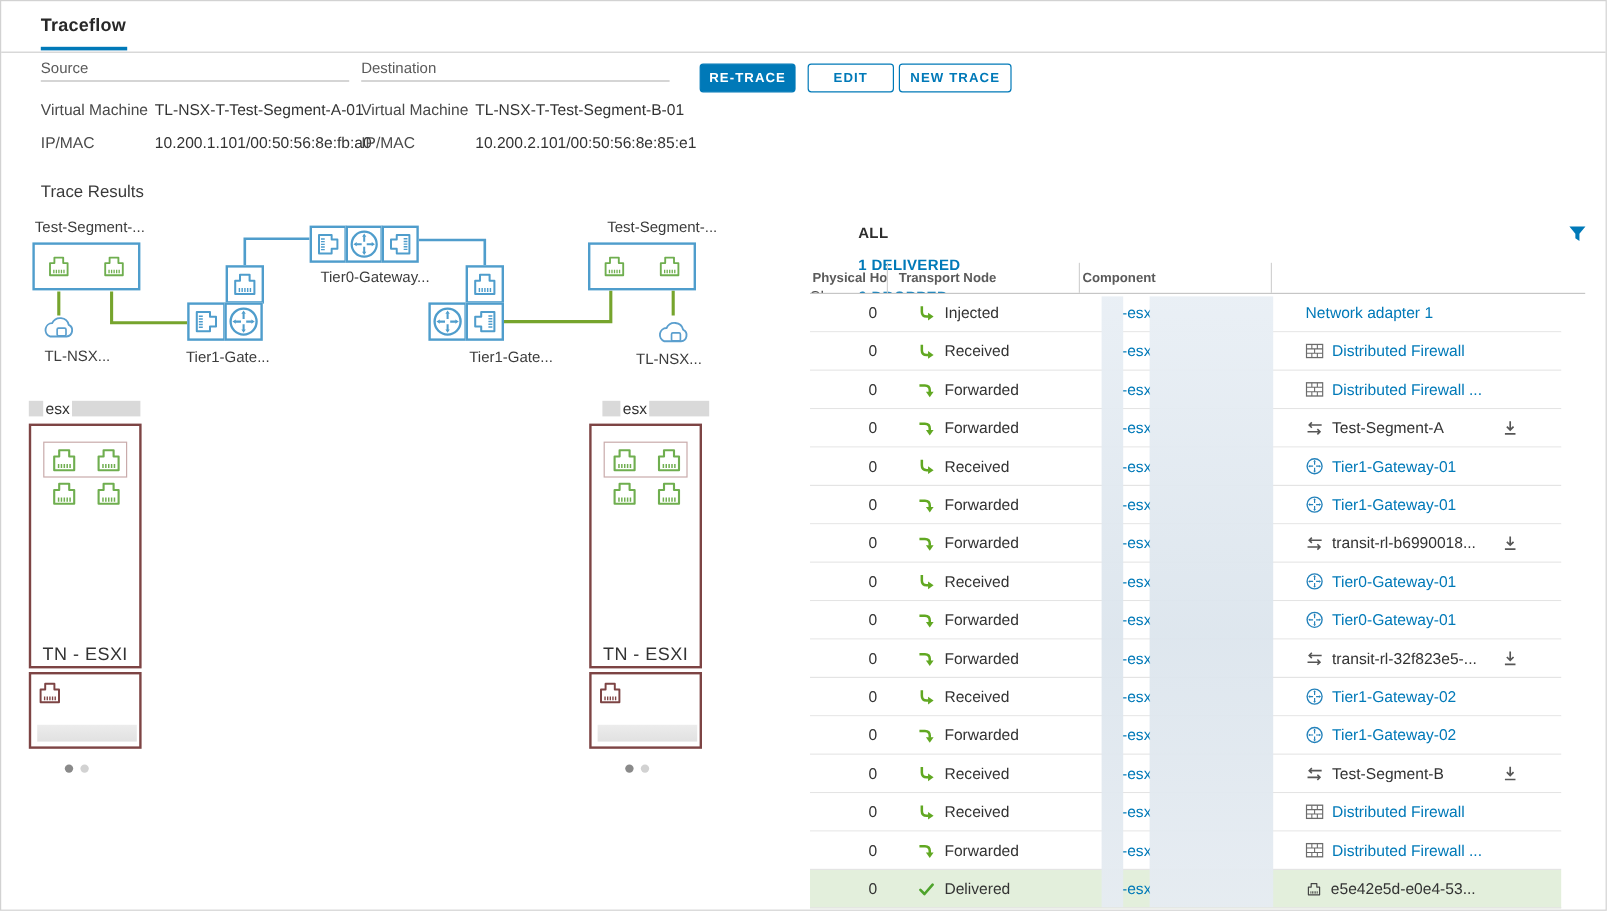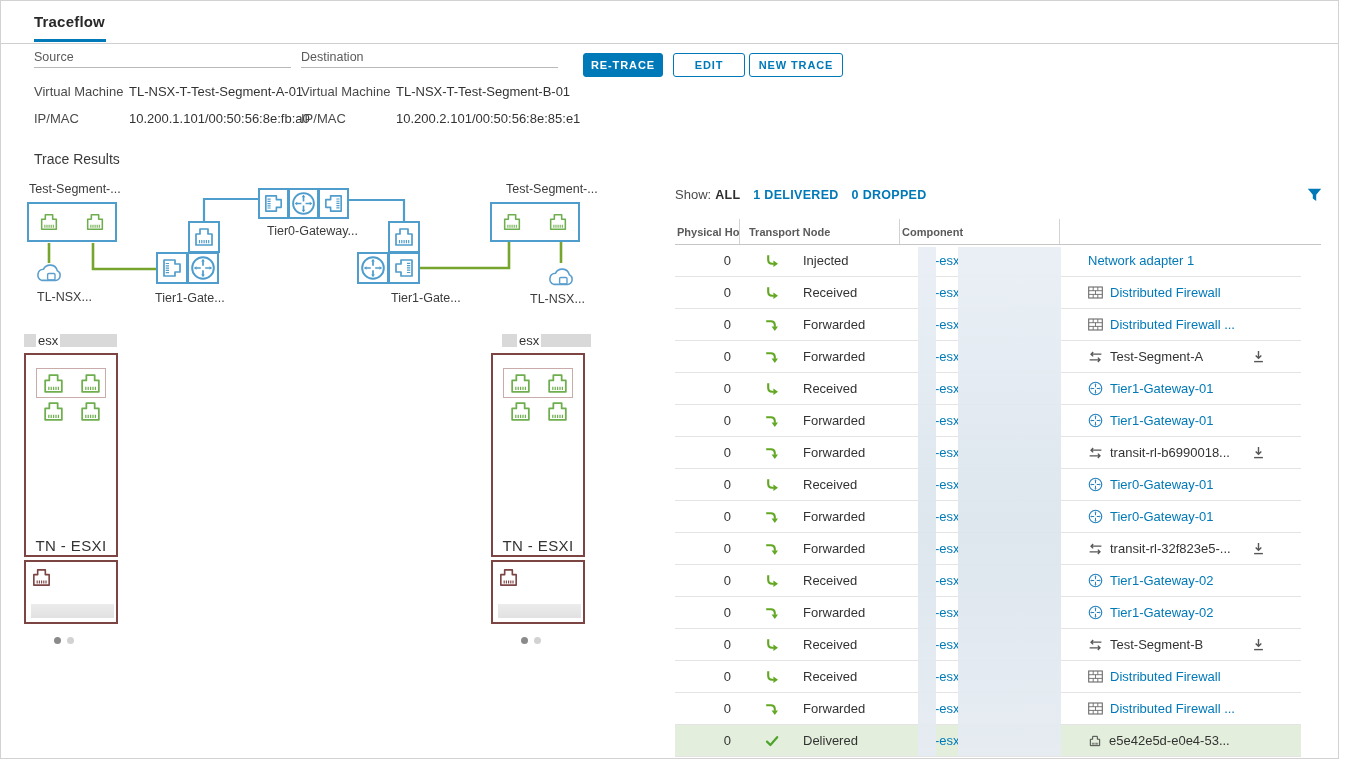--- a/index.html
+++ b/index.html
@@ -57,21 +57,21 @@
            border-bottom:1px solid #c6c6c6; }
   .th { font-size:11px; font-weight:700; color:#5a5a5a; white-space:nowrap; overflow:hidden;
         display:flex; align-items:center; }
   .th + .th { border-left:1px solid #d2d2d2; }
 
   .tbody { position:absolute; left:674px; top:244px; z-index:1; }
   .trow { width:626px; height:32px; display:flex; align-items:center; border-bottom:1px solid #e4e4e4;
           background:#fff; cursor:default; }
   .trow.delivered { background:#e3efdc; }
   .c-hop { width:64px; text-align:right; padding-right:8px; font-size:13px; color:#333; }
-  .c-obs { width:179px; display:flex; align-items:center; padding-left:26px; gap:24px; font-size:13px; color:#333; }
+  .c-obs { width:179px; display:flex; align-items:center; padding-left:26px; gap:8px; font-size:13px; color:#333; }
   .c-node { width:160px; padding-left:17px; font-size:13px; color:#0079b8; white-space:nowrap; overflow:hidden; }
   .c-comp { width:160px; display:flex; align-items:center; padding-left:10px; gap:7px; font-size:13px;
             white-space:nowrap; overflow:hidden; }
   .c-comp .lnk { color:#0079b8; cursor:pointer; }
   .c-comp .pln { color:#333; }
   .c-act { width:63px; display:flex; align-items:center; padding-left:14px; }
   .icon { display:inline-flex; align-items:center; justify-content:center; flex:none; }
 
   .band { position:absolute; z-index:5; background:linear-gradient(180deg, rgba(233,239,245,0.97) 0%,
           rgba(220,229,237,0.94) 55%, rgba(230,236,242,0.97) 100%); }
@@ -367,21 +367,21 @@
         </span>
       <div class="gray-bar" style="left:5px; top:42px; width:83px; height:14px;"></div>
     </div>
     <div class="dots" style="left:520px; top:636px;">
       <span class="dot dot-on"></span>
       <span class="dot dot-off"></span>
     </div>
 
     <div class="show-row">
       <span class="show-label">Show:</span>
-      <span id="filters" style="display:flex; gap:13px;">
+      <span id="filters" style="display:flex; gap:13px;flex-direction:column;">
           <span class="filter-item filter-all">ALL</span>
           <span class="filter-item filter-link">1 DELIVERED</span>
           <span class="filter-item filter-link">0 DROPPED</span>
         </span>
     </div>
     <span class="funnel">
       <svg width="15" height="14" viewBox="0 0 15 14">
           <path d="M0.8 0.8 H14.2 L9.2 6.8 V12.9 L5.8 10.5 V6.8 Z" fill="#0079b8"></path>
         </svg>
     </span>

